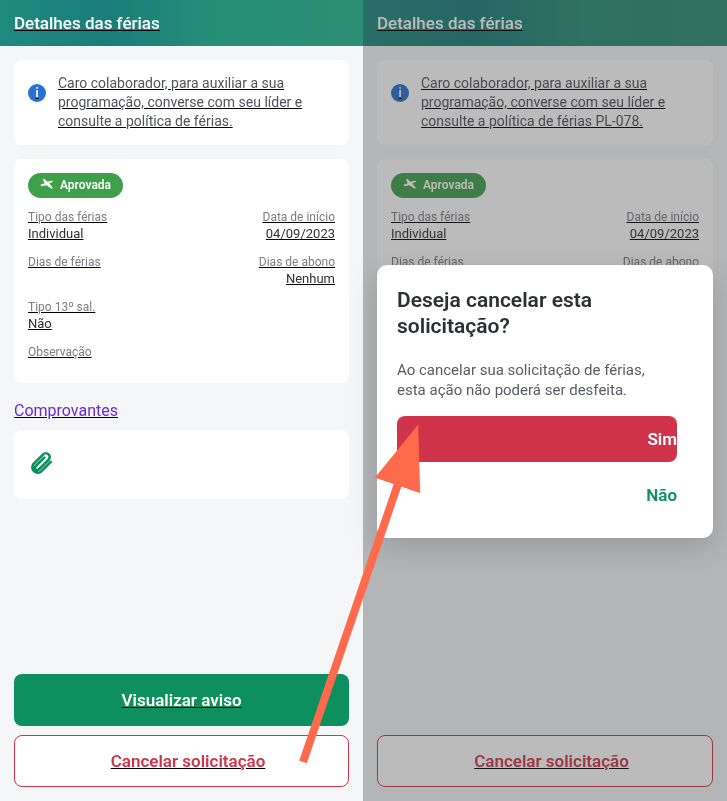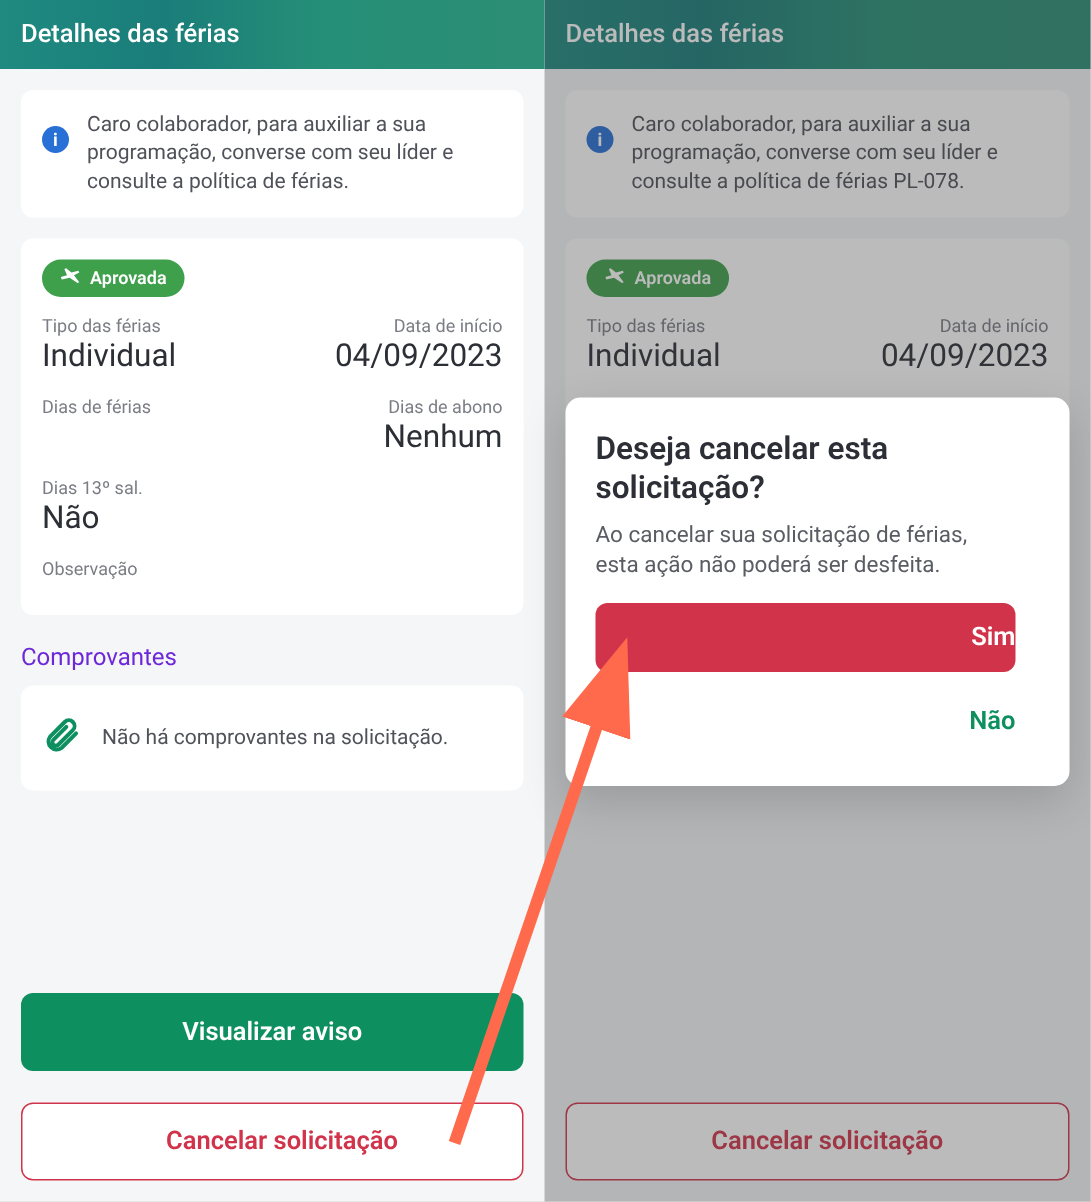--- a/index.html
+++ b/index.html
@@ -20,20 +20,21 @@
     width: 727px;
     height: 801px;
   }
   .pane {
     width: 363px;
     height: 801px;
     background: #f5f6f7;
     display: flex;
     flex-direction: column;
     position: relative;
+    text-decoration: underline;
   }
   .pane.right {
     width: 364px;
   }
   .gradient-header {
     height: 46px;
     background: linear-gradient(90deg, #1f8a80 0%, #1a7d7a 30%, #268f77 60%, #2c8e75 100%);
     color: #fff;
     display: flex;
     align-items: center;
@@ -92,21 +93,21 @@
   .grid {
     margin-top: 12px;
     display: grid;
     grid-template-columns: 1fr 1fr;
     row-gap: 14px;
     column-gap: 10px;
   }
   .field { display: flex; flex-direction: column; gap: 2px; justify-content: space-between; }
   .field.right { align-items: flex-end; text-align: right; }
   .field-label { color: #7b7d85; font-size: 12px; }
-  .field-value { color: #2d2f36; font-size: 21px; }
+  .field-value { color: #2d2f36; font-size: 13px; }
   .field-single { margin-top: 14px; }
 
   .section-title {
     margin-top: 18px;
     color: #6d28d9;
     font-size: 16px;
   }
   .attachment-box {
     background: #fff;
     border-radius: 8px;
@@ -118,21 +119,21 @@
     color: #50525a;
     font-size: 14px;
   }
   .clip-icon svg { width: 26px; height: 26px; stroke: #0d8f5f; fill: none; stroke-width: 2.4; }
 
   .footer-btns {
     margin-top: auto;
     padding-top: 20px;
     display: flex;
     flex-direction: column;
-    gap: 21px;
+    gap: 9px;
   }
   .btn {
     height: 52px;
     border-radius: 8px;
     display: flex;
     align-items: center;
     justify-content: center;
     font-size: 17px;
     font-weight: 600;
     cursor: pointer;
@@ -165,21 +166,21 @@
     padding: 22px 36px 20px 20px;
     box-shadow: 0 10px 30px rgba(0,0,0,0.15);
   }
   .modal-title {
     color: #2d2f36;
     font-size: 21px;
     font-weight: 600;
     line-height: 1.25;
   }
   .modal-desc {
-    margin-top: 6px;
+    margin-top: 20px;
     color: #5a5c63;
     font-size: 15px;
     line-height: 1.35;
   }
   .modal-btn {
     height: 46px;
     border-radius: 8px;
     display: flex;
     align-items: center;
     justify-content: flex-end;
@@ -236,36 +237,35 @@
           </div>
           <div class="field">
             <span class="field-label">Dias de férias</span>
           </div>
           <div class="field right">
             <span class="field-label">Dias de abono</span>
             <span class="field-value">Nenhum</span>
           </div>
         </div>
         <div class="field field-single">
-          <span class="field-label">Dias 13º sal.</span>
+          <span class="field-label">Tipo 13º sal.</span>
           <span class="field-value">Não</span>
         </div>
         <div class="field field-single">
           <span class="field-label">Observação</span>
         </div>
       </div>
 
       <div class="section-title">Comprovantes</div>
       <div class="attachment-box">
         <span class="clip-icon">
           <svg viewBox="0 0 24 24">
               <path d="M21 11l-9 9a5 5 0 01-7-7l9-9a3.5 3.5 0 115 5l-9 9a2 2 0 11-3-3l8-8" stroke-linecap="round" stroke-linejoin="round"></path>
             </svg>
         </span>
-        <span>Não há comprovantes na solicitação.</span>
       </div>
 
       <div class="footer-btns">
         <div class="btn btn-primary">
           <span>Visualizar aviso</span>
         </div>
         <div class="btn btn-outline-danger">
           <span>Cancelar solicitação</span>
         </div>
       </div>

